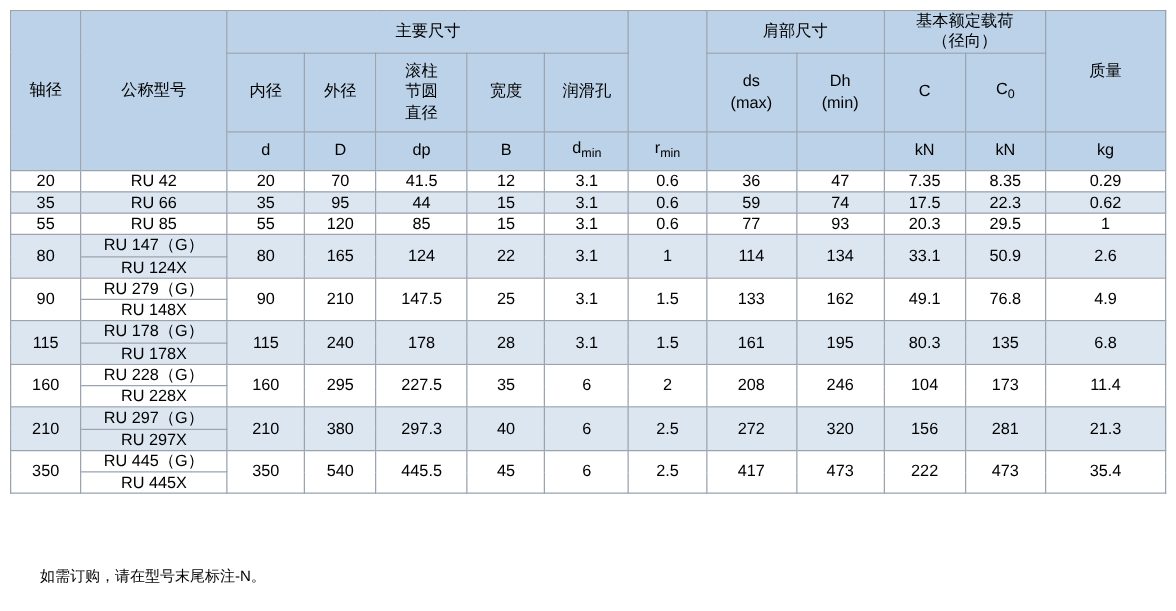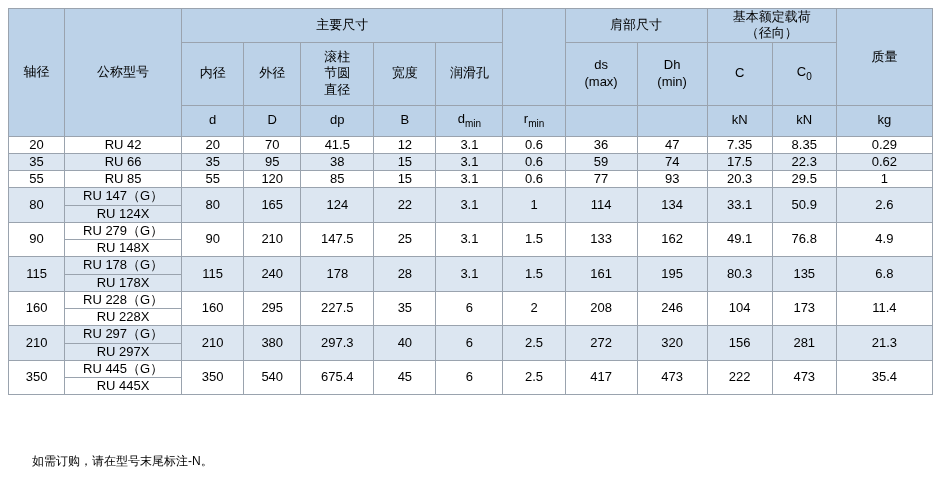--- a/index.html
+++ b/index.html
@@ -177,21 +177,21 @@
         <td class="cell-pad">7.35</td>
         <td class="cell-pad">8.35</td>
         <td class="cell-pad">0.29</td>
       </tr>
 
       <tr class="rowshade">
         <td class="cell-pad">35</td>
         <td class="model cell-pad">RU 66</td>
         <td class="cell-pad">35</td>
         <td class="cell-pad">95</td>
-        <td class="cell-pad">38</td>
+        <td class="cell-pad">44</td>
         <td class="cell-pad">15</td>
         <td class="cell-pad">3.1</td>
         <td class="cell-pad">0.6</td>
         <td class="cell-pad">59</td>
         <td class="cell-pad">74</td>
         <td class="cell-pad">17.5</td>
         <td class="cell-pad">22.3</td>
         <td class="cell-pad">0.62</td>
       </tr>
 
@@ -304,21 +304,21 @@
       </tr>
       <tr class="rowshade">
         <td class="model cell-pad">RU 297X</td>
       </tr>
 
       <tr class="rowplain">
         <td class="cell-pad" rowspan="2">350</td>
         <td class="model cell-pad">RU 445（G）</td>
         <td class="cell-pad" rowspan="2">350</td>
         <td class="cell-pad" rowspan="2">540</td>
-        <td class="cell-pad" rowspan="2">675.4</td>
+        <td class="cell-pad" rowspan="2">445.5</td>
         <td class="cell-pad" rowspan="2">45</td>
         <td class="cell-pad" rowspan="2">6</td>
         <td class="cell-pad" rowspan="2">2.5</td>
         <td class="cell-pad" rowspan="2">417</td>
         <td class="cell-pad" rowspan="2">473</td>
         <td class="cell-pad" rowspan="2">222</td>
         <td class="cell-pad" rowspan="2">473</td>
         <td class="cell-pad" rowspan="2">35.4</td>
       </tr>
       <tr class="rowplain">

